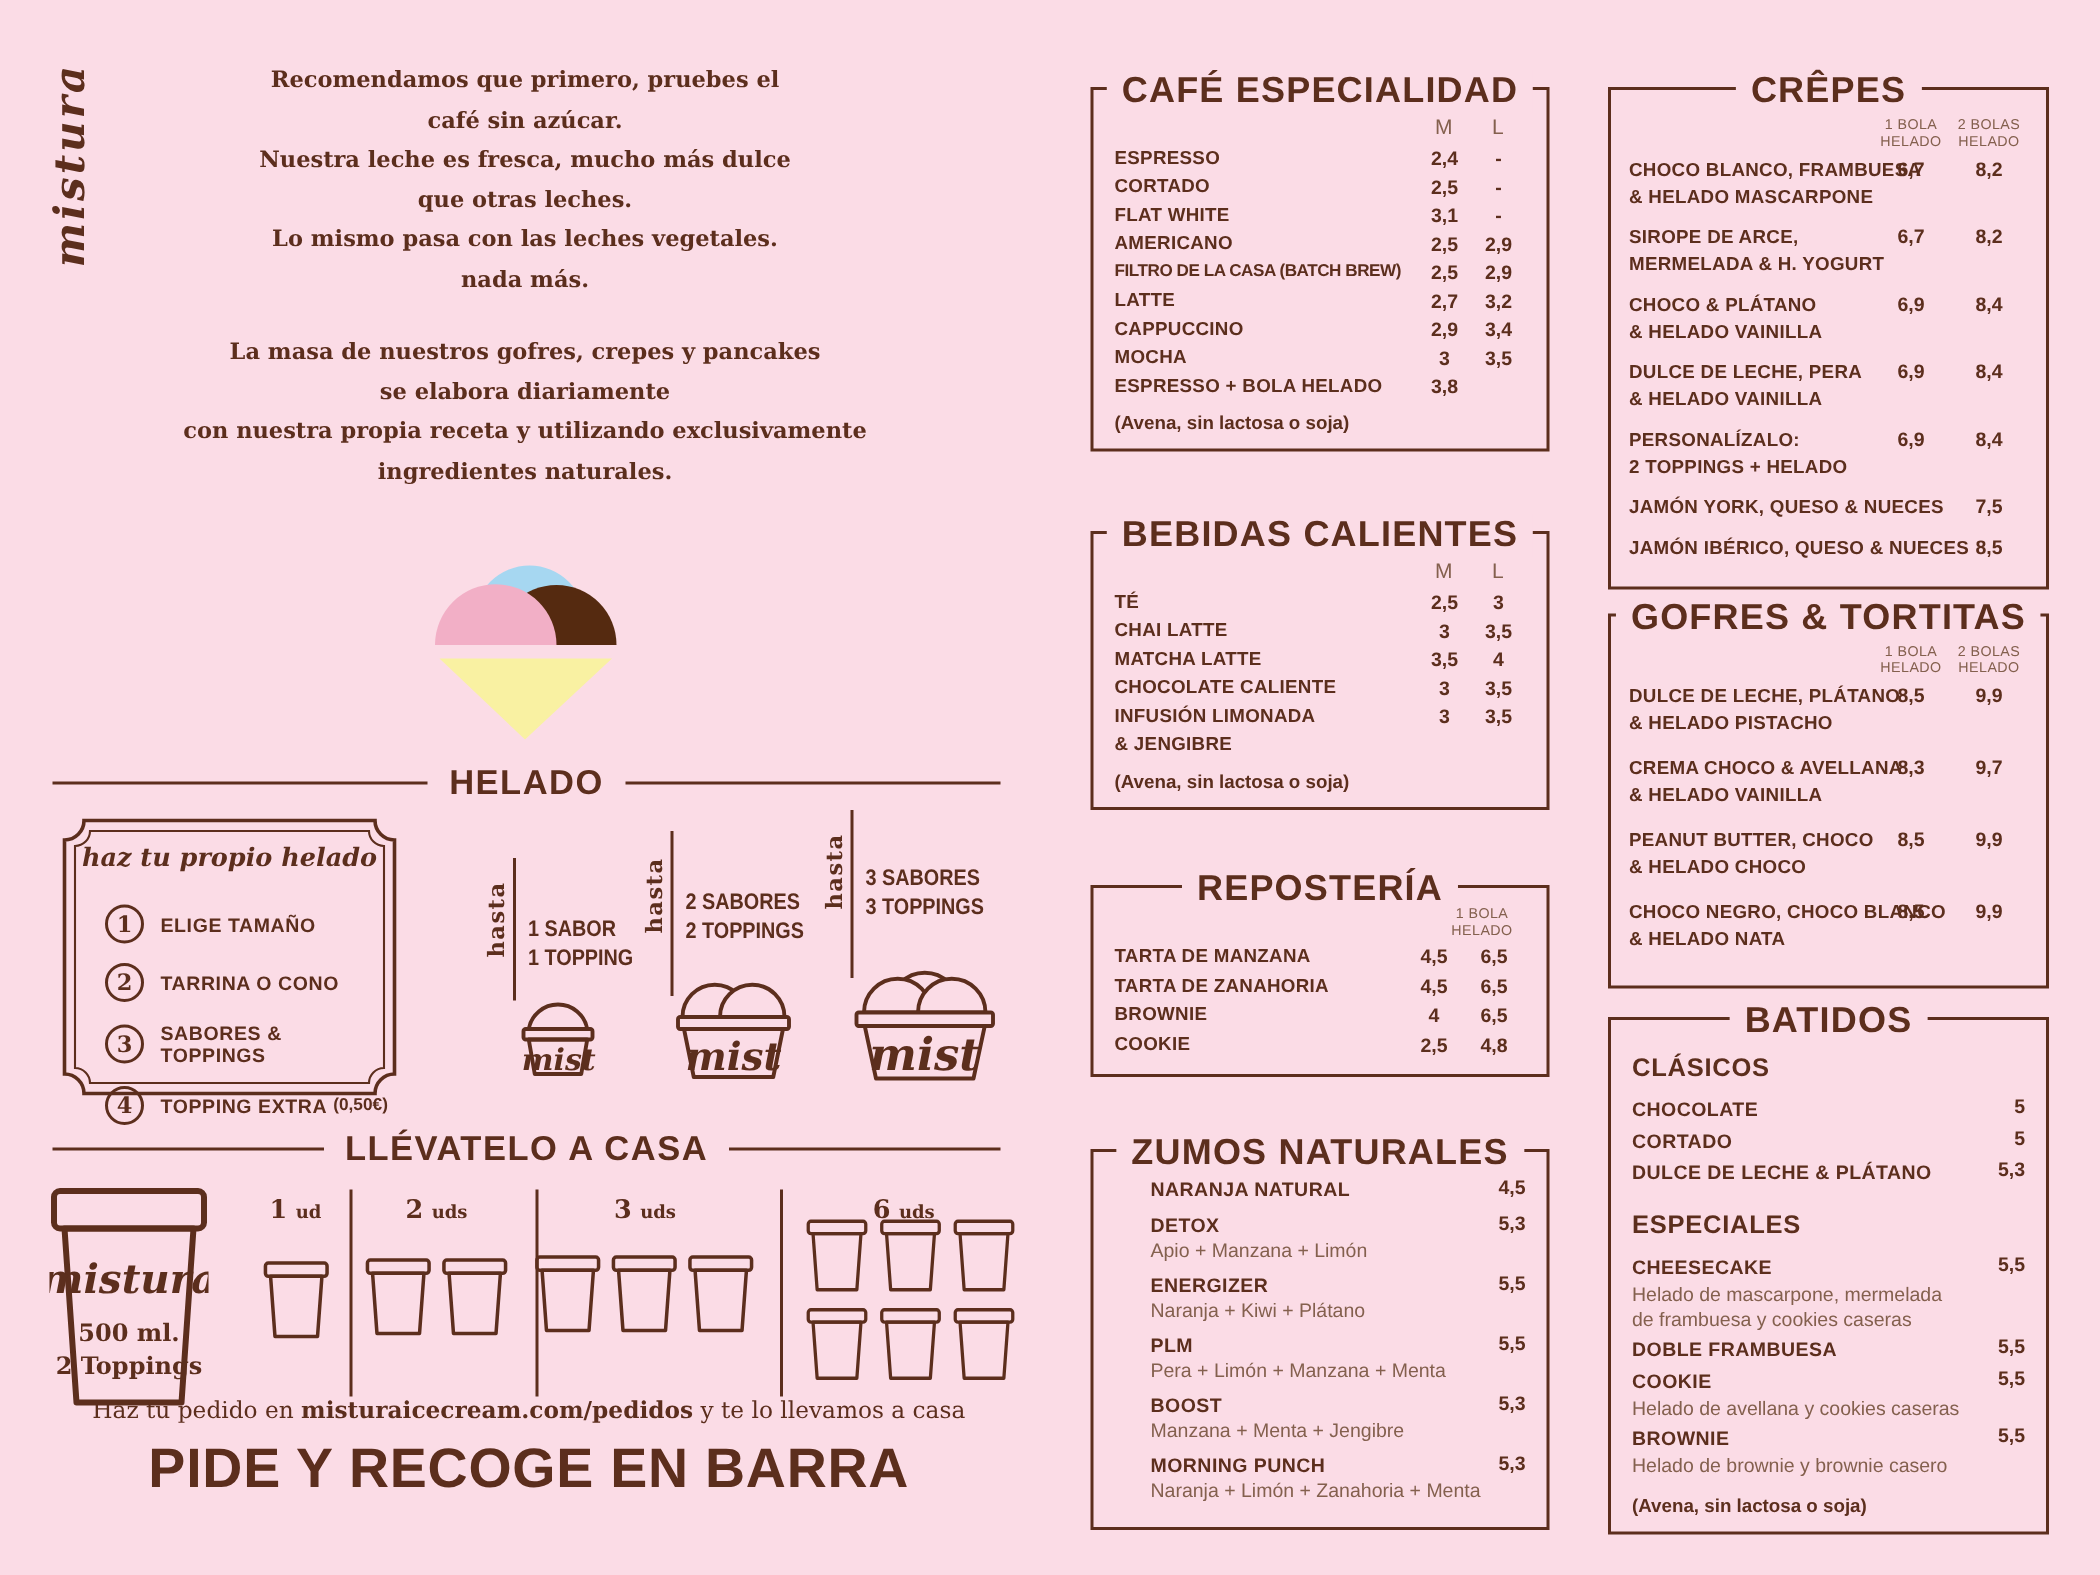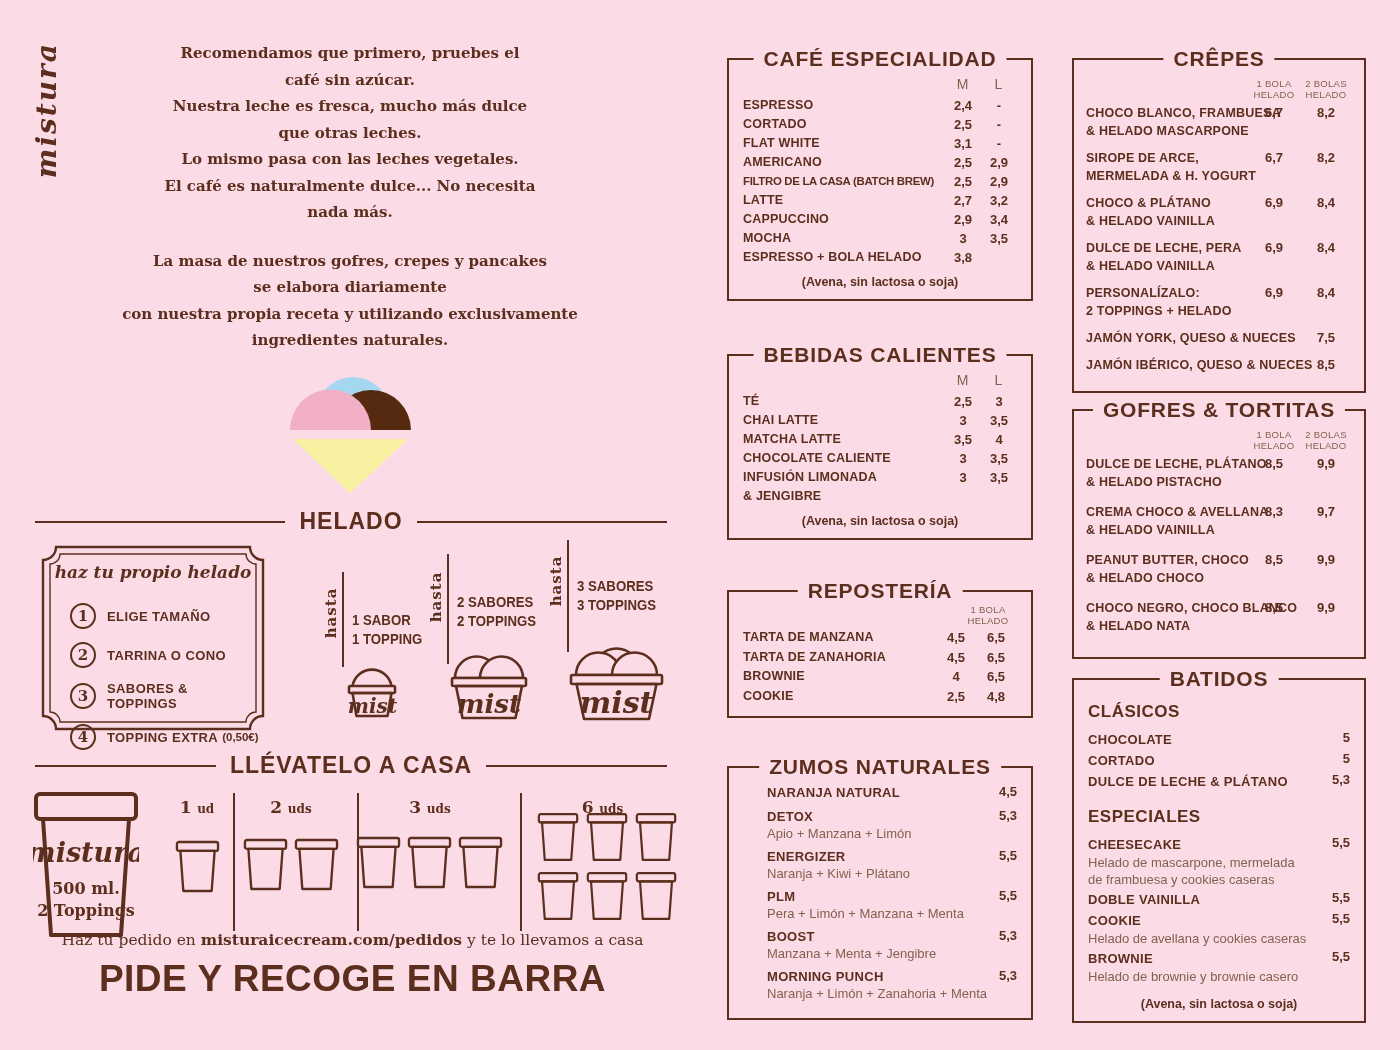--- a/index.html
+++ b/index.html
@@ -69,32 +69,32 @@
   .order-line .url{font-weight:bold;}
   .pickup{left:35px;top:958px;width:635px;text-align:center;
           font-weight:bold;font-size:37px;letter-spacing:0.5px;}
 
   
   .col{position:absolute;top:0;}
   .col-mid{left:727px;width:306px;}
   .col-right{left:1072px;width:294px;}
   .menu-box{position:relative;border:2px solid var(--ink);padding:16px 14px 10px;}
   .box-title{position:absolute;top:-13px;left:50%;transform:translateX(-50%);
-             background:var(--bg);padding:0 10px;font-weight:bold;font-size:21px;
+             background:var(--bg);padding:0 10px;font-weight:bold;font-size:24px;
              letter-spacing:0.8px;white-space:nowrap;}
   .hdr{position:relative;height:20px;}
   .ph{position:absolute;top:0;text-align:center;color:var(--soft);font-size:14px;letter-spacing:1px;}
   .ph2{position:absolute;top:0;text-align:center;color:var(--soft);font-size:9.5px;
        line-height:11px;white-space:pre-line;letter-spacing:0.3px;}
   .hdr2{position:relative;height:26px;}
   .menu-row{position:relative;line-height:19px;}
   .row-name{display:block;font-weight:bold;font-size:12.5px;letter-spacing:0.2px;
             white-space:pre-line;padding-right:0;}
   .pc{position:absolute;top:0;text-align:center;font-weight:bold;font-size:13px;}
-  .footnote{text-align:center;font-weight:bold;font-size:12.5px;margin-top:8px;}
+  .footnote{font-weight:bold;font-size:12.5px;margin-top:8px;}
 
   .box-cafe{margin-top:58px;}        .box-cafe .rows{min-height:171px;}
   .box-cafe .menu-row:nth-of-type(5) .row-name{font-size:11.4px;letter-spacing:-0.3px;}
   .box-bebidas{margin-top:53px;}
   .box-repos{margin-top:50px;padding-top:12px;}
   .box-repos .hdr2{height:24px;}
   .box-repos .menu-row{line-height:19.5px;}
   .box-zumos{margin-top:48px;padding-top:16px;}
   .z-row{position:relative;margin-bottom:6px;margin-left:24px;}
   .z-name{font-weight:bold;font-size:13px;letter-spacing:0.3px;line-height:18px;}
@@ -127,21 +127,20 @@
 <div class="abs logo">mistura</div>
 
 <div class="abs intro">
   <div class="p1">
 
   <div class="intro-line">Recomendamos que primero, pruebes el</div>
       <div class="intro-line">café sin azúcar.</div>
       <div class="intro-line">Nuestra leche es fresca, mucho más dulce</div>
       <div class="intro-line">que otras leches.</div>
       <div class="intro-line">Lo mismo pasa con las leches vegetales.</div>
-      <div class="intro-line">El café es naturalmente dulce... No necesita</div>
       <div class="intro-line">nada más.</div>
     </div>
   <div class="p2">
 
   <div class="intro-line">La masa de nuestros gofres, crepes y pancakes</div>
       <div class="intro-line">se elabora diariamente</div>
       <div class="intro-line">con nuestra propia receta y utilizando exclusivamente</div>
       <div class="intro-line">ingredientes naturales.</div>
     </div>
 </div>
@@ -630,21 +629,21 @@
     <div class="rows">
 
         <div class="b-row">
           <div class="b-name">CHEESECAKE</div>
           <span class="b-price">5,5</span>
           <div class="b-desc">Helado de mascarpone, mermelada
 de frambuesa y cookies caseras</div>
         </div>
 
         <div class="b-row">
-          <div class="b-name">DOBLE VAINILLA</div>
+          <div class="b-name">DOBLE FRAMBUESA</div>
           <span class="b-price">5,5</span>
         </div>
 
         <div class="b-row">
           <div class="b-name">COOKIE</div>
           <span class="b-price">5,5</span>
           <div class="b-desc">Helado de avellana y cookies caseras</div>
         </div>
 
         <div class="b-row">

